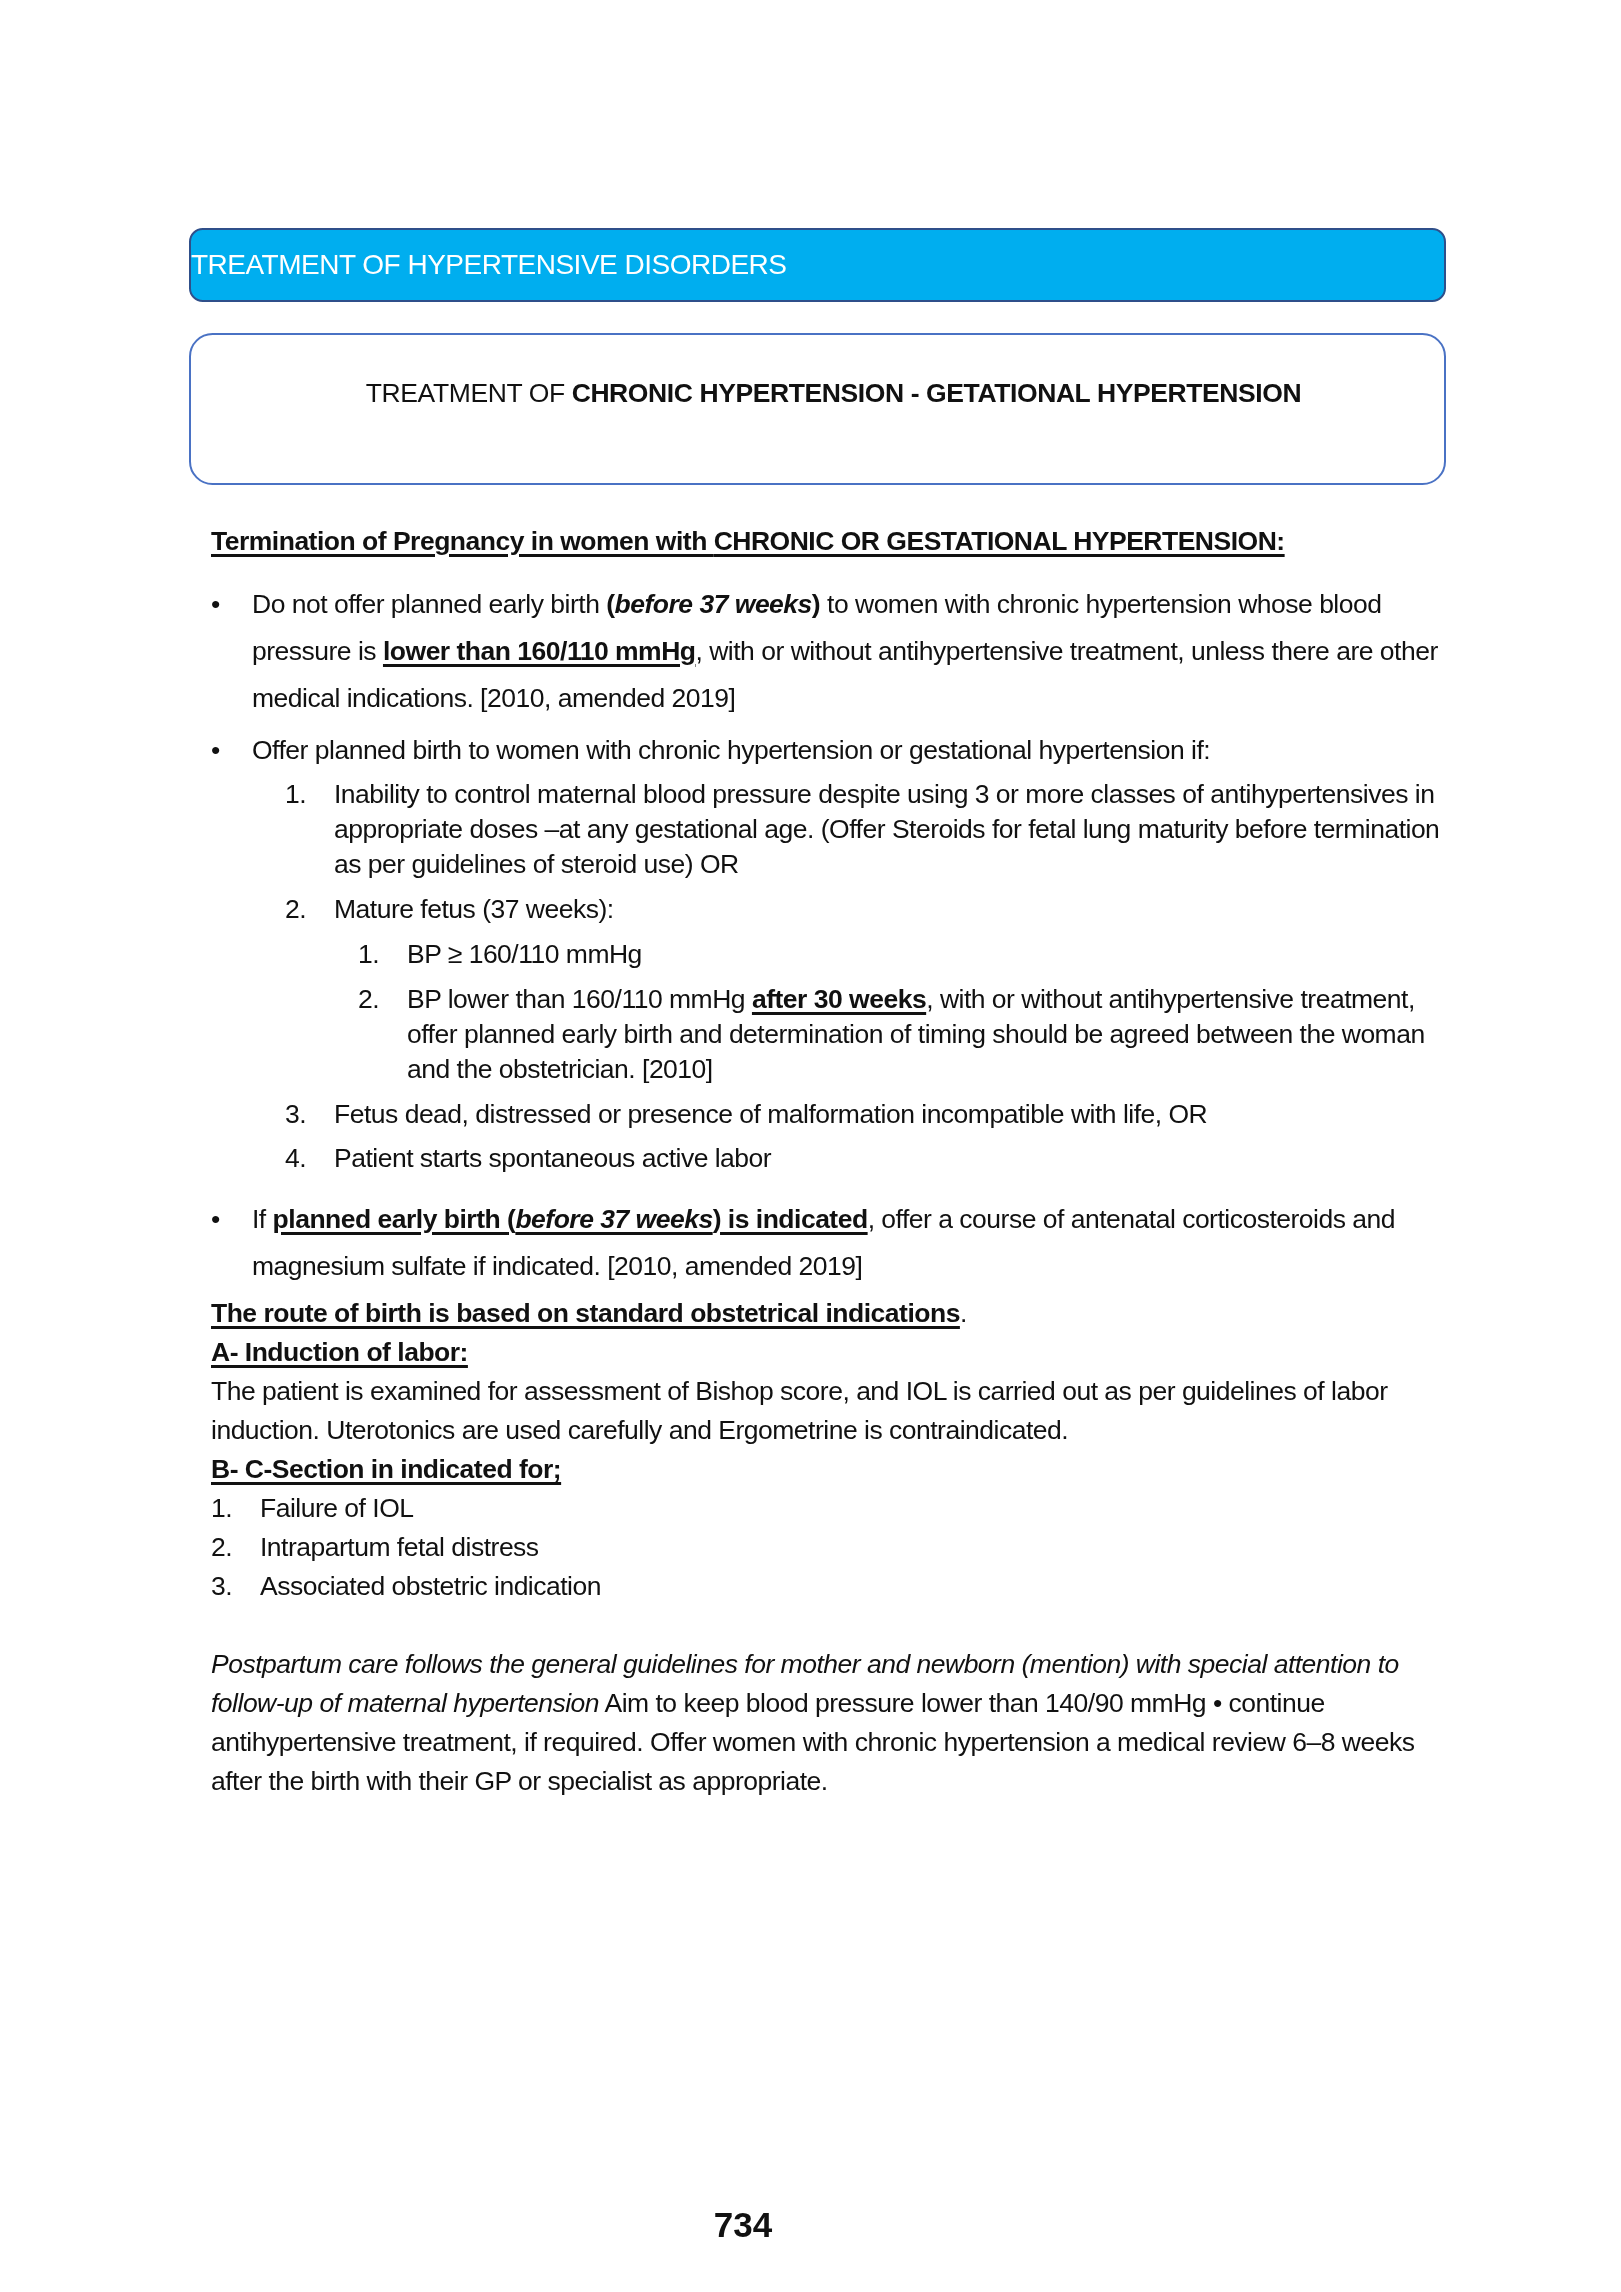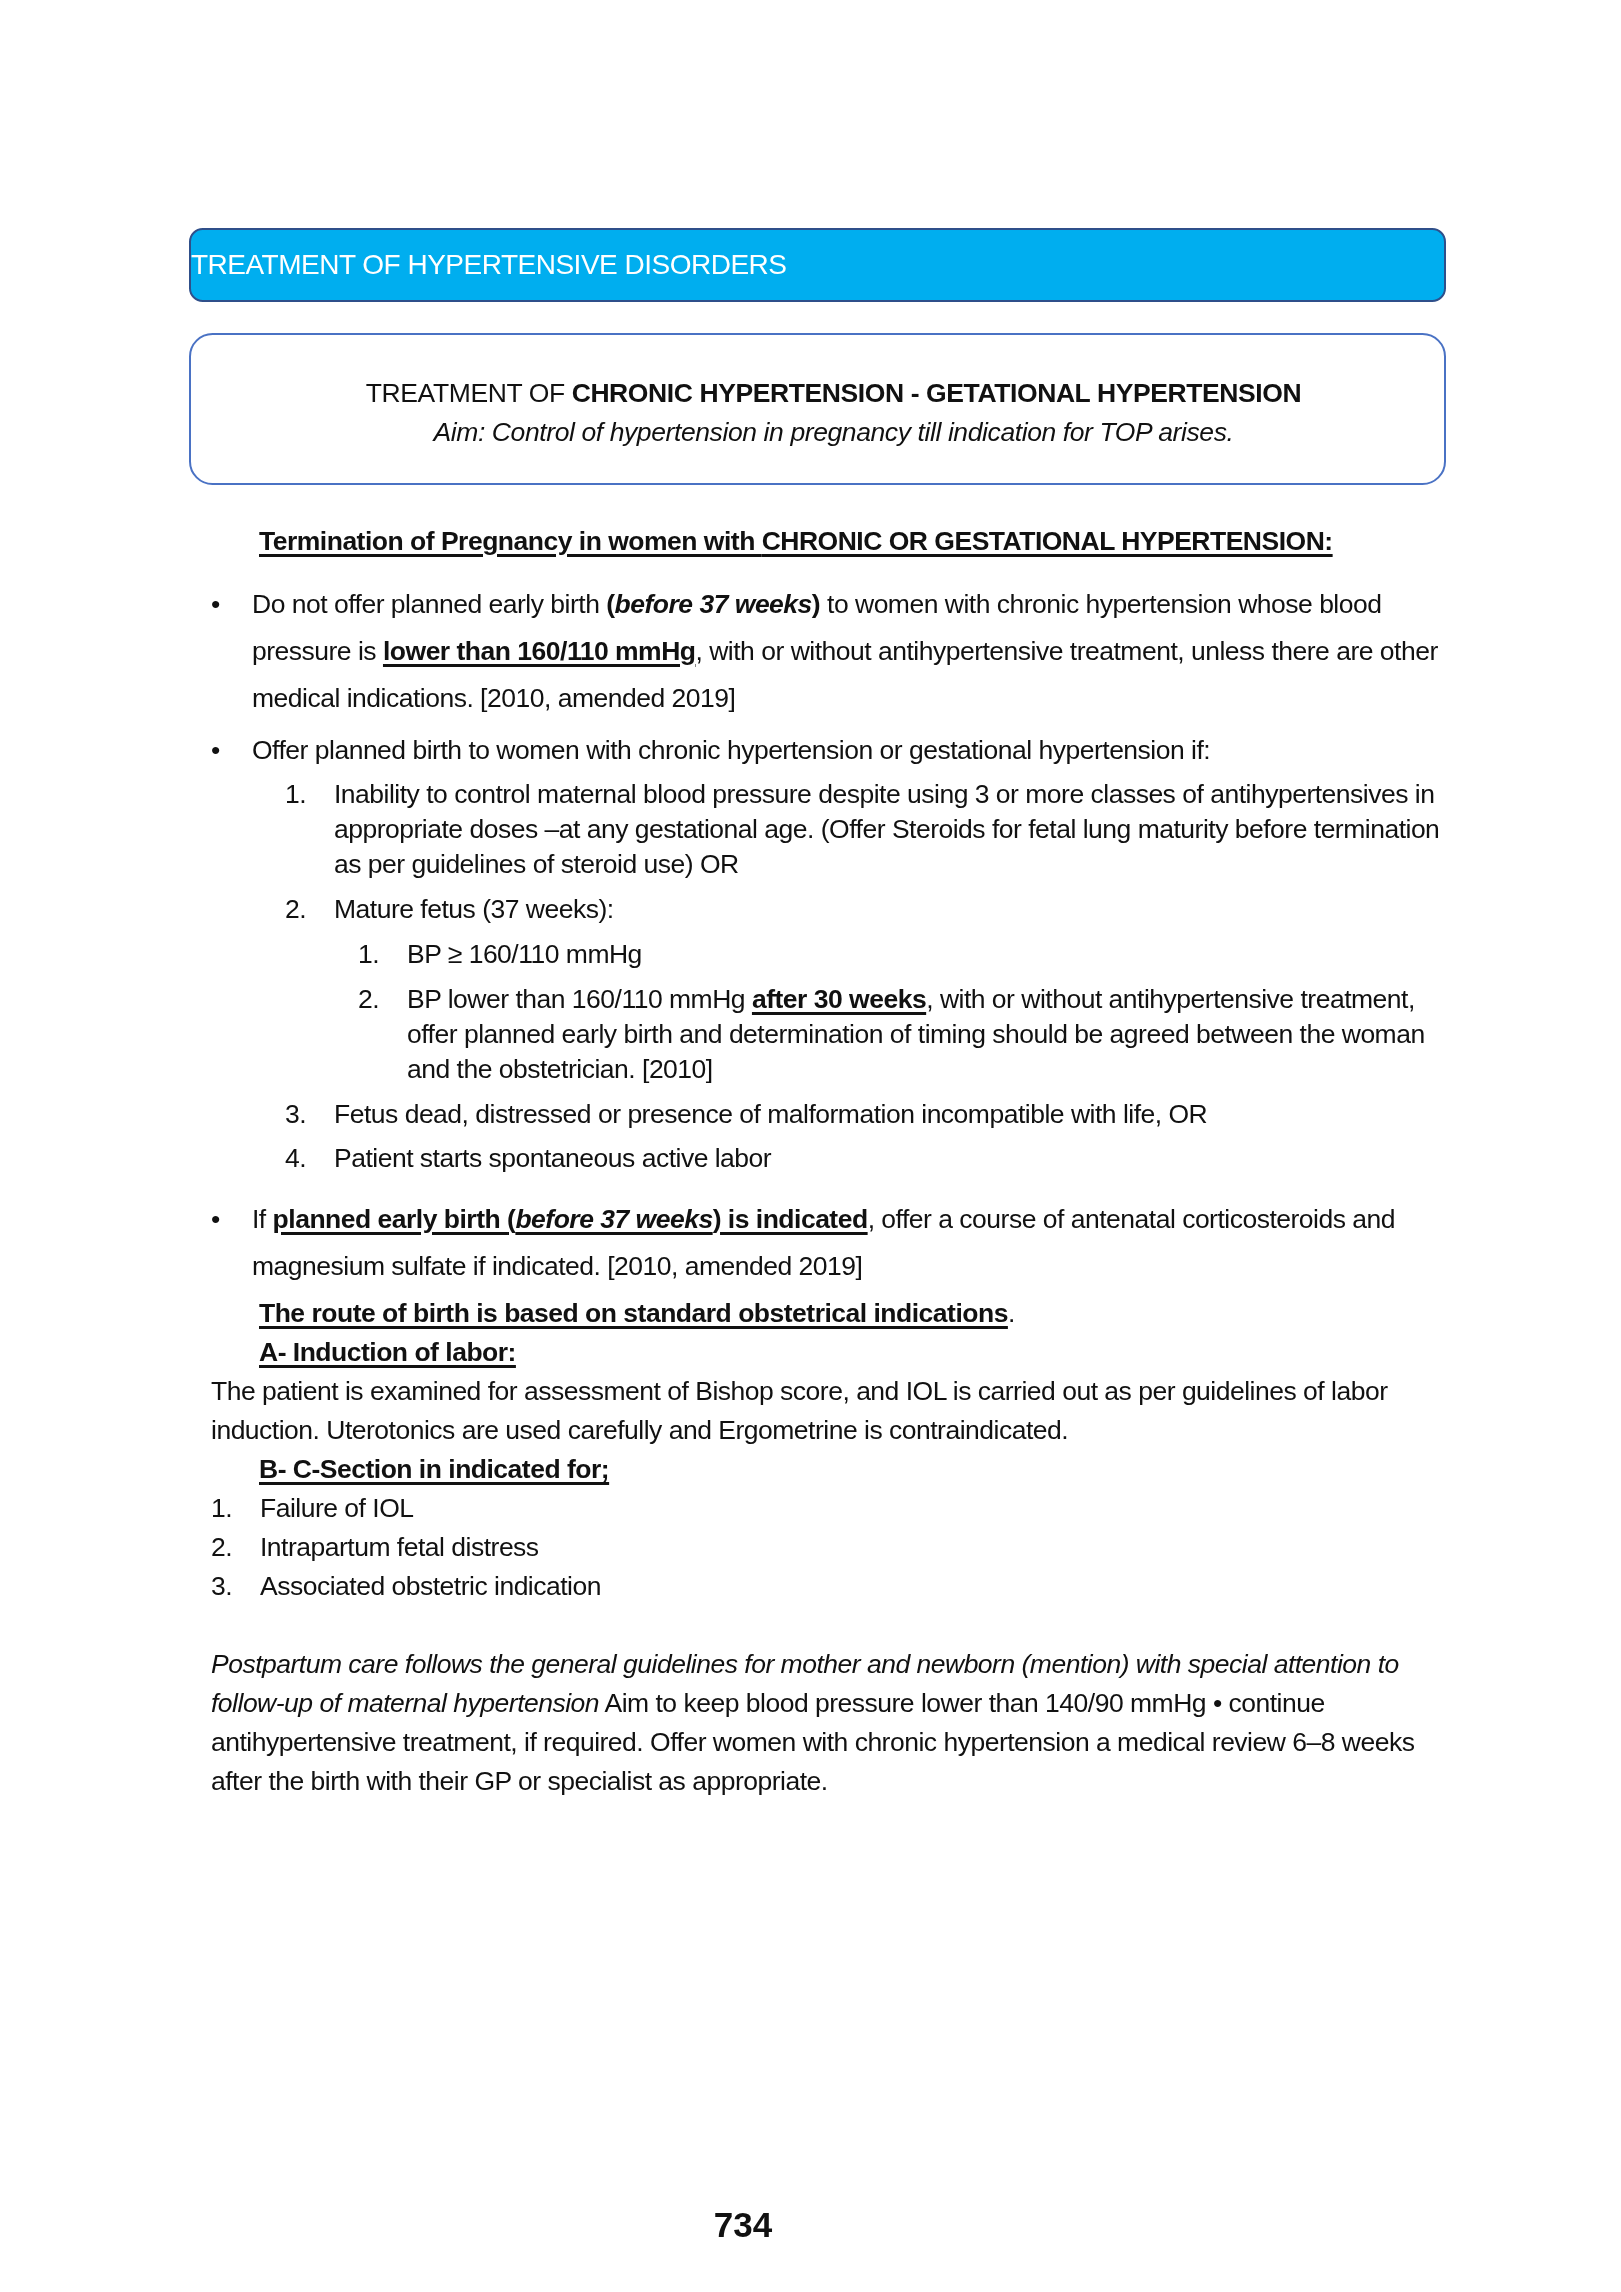--- a/index.html
+++ b/index.html
@@ -21,21 +21,21 @@
       background: #ffffff; border: 2.9px solid #4a72c4; border-radius: 23.5px;
       box-sizing: border-box; text-align: center; padding-top: 39px; padding-left: 32px;
     }
     .sub-box .l1 { font-size: 26.5px; line-height: 39px; letter-spacing: -0.4px; }
     .sub-box .l1 b { font-weight: bold; }
     .sub-box .l2 { font-size: 26.5px; line-height: 39px; font-style: italic; letter-spacing: -0.4px; }
     .content {
       position: absolute; left: 211px; top: 524px; width: 1245px;
       font-size: 26.5px; letter-spacing: -0.5px;
     }
-    .h-u { font-weight: bold; text-decoration: underline; text-decoration-thickness: 2.9px; text-underline-offset: 3.9px; margin-left: 48px; }
+    .h-u { font-weight: bold; text-decoration: underline; text-decoration-thickness: 2.9px; text-underline-offset: 3.9px; }
     .h-plain-u { text-decoration: underline; text-decoration-thickness: 2.9px; text-underline-offset: 3.9px; }
     .bullet { position: relative; padding-left: 41px; line-height: 47px; }
     .bullet::before { content: "•"; position: absolute; left: 0; top: 0; }
     .num { position: relative; line-height: 35px; }
     .num .n { position: absolute; left: 0; }
     .lvl1 { padding-left: 123px; margin-left: 0; }
     .lvl1 .n { left: 74px; }
     .lvl2 { padding-left: 196px; }
     .lvl2 .n { left: 147px; }
     .lvl0 { padding-left: 49px; }
@@ -49,21 +49,20 @@
   </style>
 </head>
 <body>
 
 <div class="title-box">
   <span>TREATMENT OF HYPERTENSIVE DISORDERS</span>
 </div>
 
 <div class="sub-box">
   <div class="l1"><span>TREATMENT OF </span><b>CHRONIC HYPERTENSION - GETATIONAL HYPERTENSION</b></div>
-  <div class="l2">Aim: Control of hypertension in pregnancy till indication for TOP arises.</div>
 </div>
 
 <div class="content">
   <div class="h-u" style="line-height:35px;"><span>Termination of Pregnancy  in women with </span><span>CHRONIC OR GESTATIONAL HYPERTENSION:</span></div>
 
 
   <div class="bullet" style="margin-top:21.6px;">
     <span>Do not offer planned early birth </span><b>(</b><em class="bi">before 37 weeks</em><b>)</b><span> to women with chronic hypertension whose blood pressure is </span><b class="h-plain-u">lower than 160/110 mmHg</b><span>, with or without antihypertensive treatment, unless there are other medical indications. [2010, amended 2019]</span>
   </div>
 

